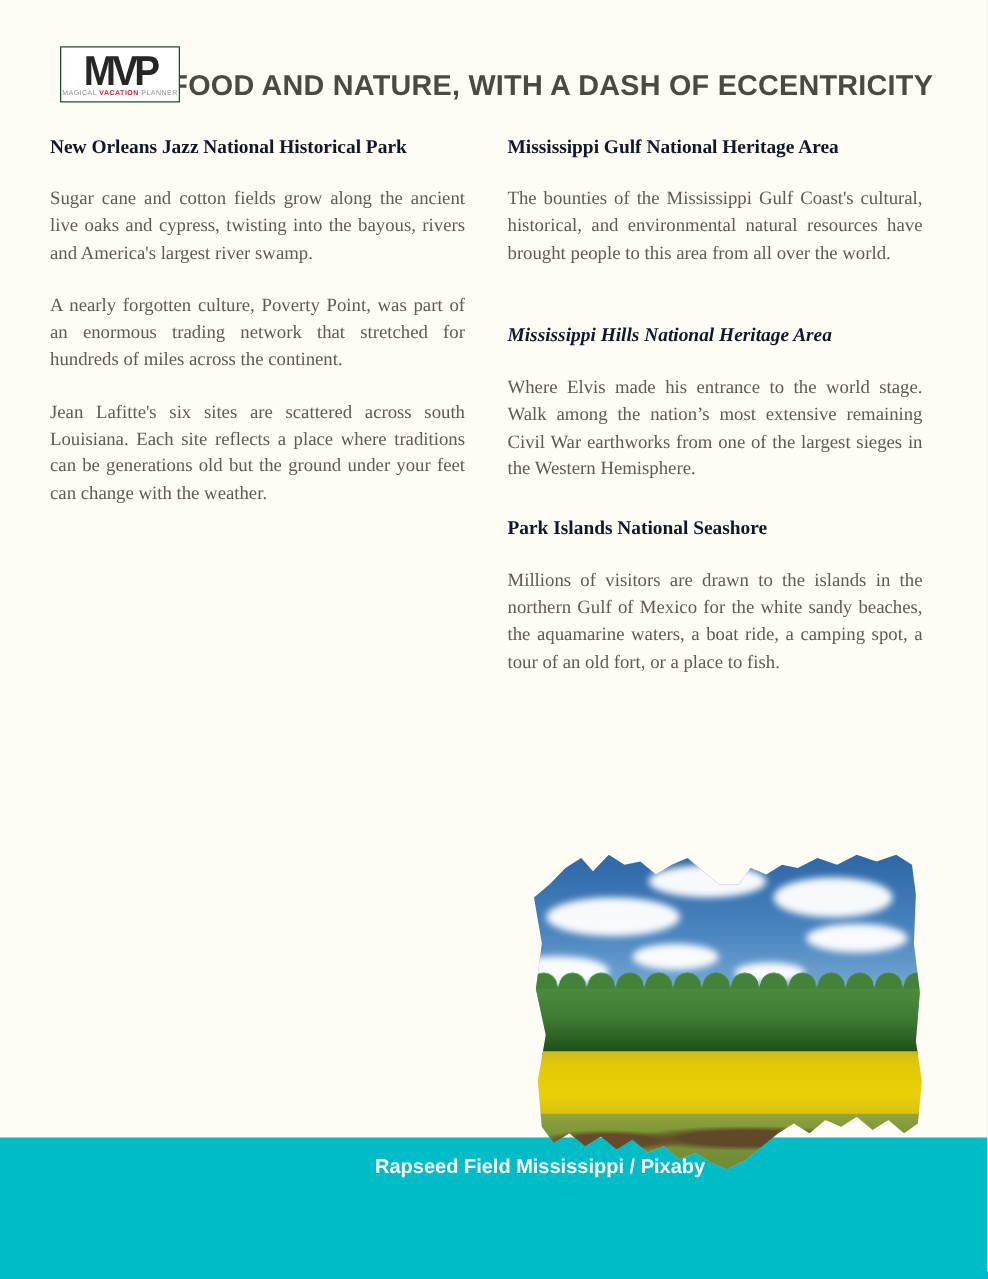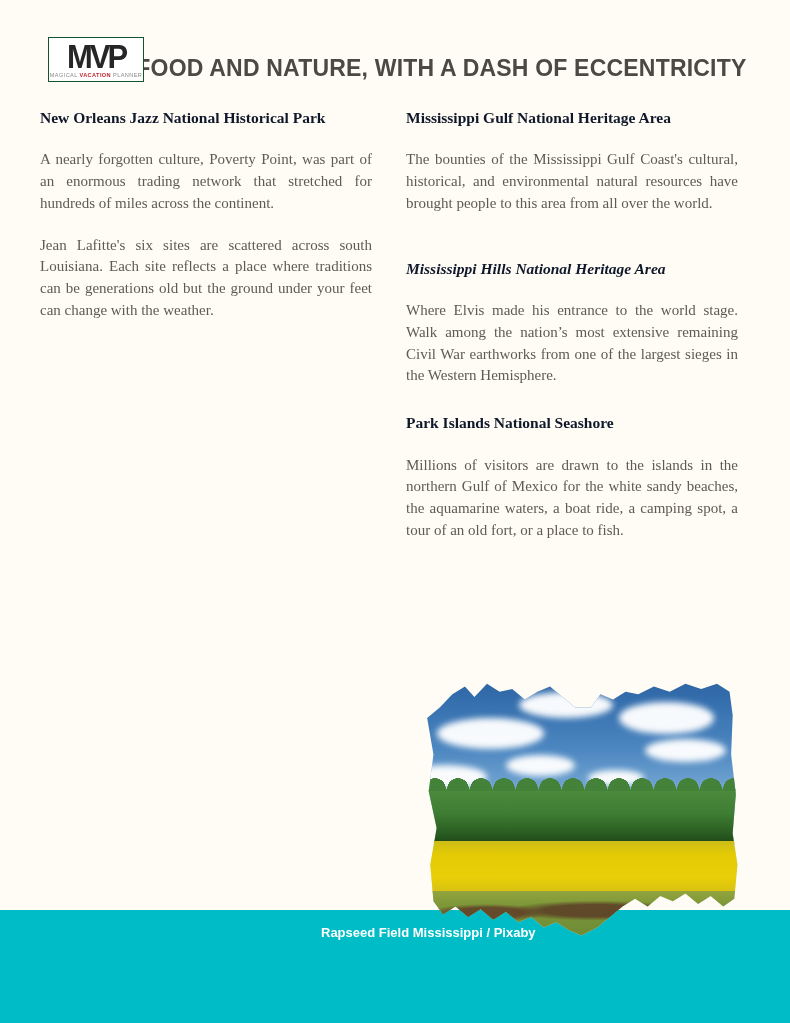--- a/index.html
+++ b/index.html
@@ -84,25 +84,25 @@
     font-family: "Liberation Sans", sans-serif;
     font-size: 5.6px;
     letter-spacing: 0.4px;
     color: #8a8a8a;
     white-space: nowrap;
     margin-top: 1px;
   }
   .logo-tagline .red { color: #c1272d; font-weight: 700; }
   .photo-caption {
     position: absolute;
-    left: 321px; top: 925px;
+    left: 300px; top: 925px;
     z-index: 4;
     font-family: "Liberation Sans", sans-serif;
     font-weight: 700;
-    font-size: 13px;
+    font-size: 16px;
     color: #ffffff;
   }
   .issue-label {
     position: absolute;
     right: 49px; bottom: 29px;
     font-family: "Liberation Serif", serif;
     font-weight: 700;
     font-size: 13.5px;
     color: #fdfdf6;
   }
@@ -176,20 +176,21 @@
 <body>
 
 <div class="page">
 
   <h1 class="page-title">MUSIC, FOOD AND NATURE, WITH A DASH OF ECCENTRICITY</h1>
 
   <div class="col col-left">
 
     <h3>New Orleans Jazz National Historical Park</h3>
 
+    <p>Sugar cane and cotton fields grow along the ancient live oaks and cypress, twisting into the bayous, rivers and America's largest river swamp.</p>
 
     <p>A nearly forgotten culture, Poverty Point, was part of an enormous trading network that stretched for hundreds of miles across the continent.</p>
 
     <p>Jean Lafitte's six sites are scattered across south Louisiana. Each site reflects a place where traditions can be generations old but the ground under your feet can change with the weather.</p>
   </div>
 
   <div class="col col-right">
     <h3>Mississippi Gulf National Heritage Area</h3>
     <p>The bounties of the Mississippi Gulf Coast's cultural, historical, and environmental natural resources have brought people to this area from all over the world.</p>
 

